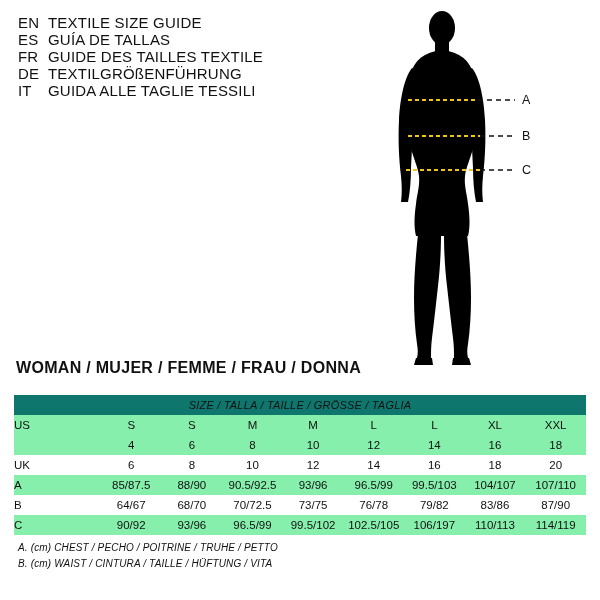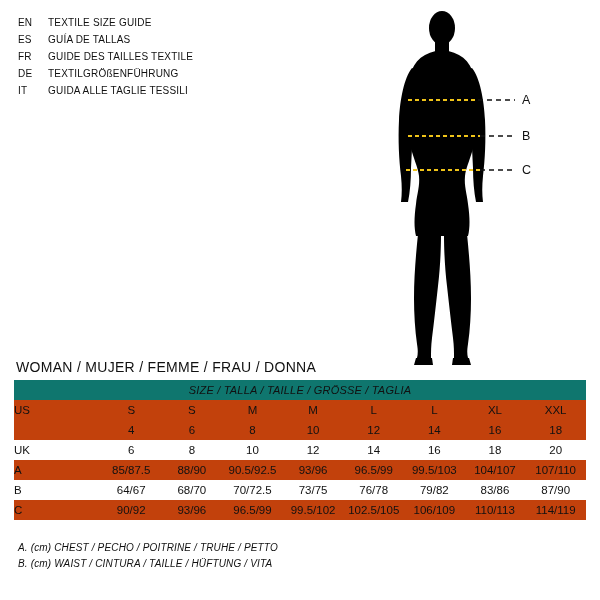--- a/index.html
+++ b/index.html
@@ -24,21 +24,21 @@
   
   .lang-block {
     position: absolute;
     left: 18px;
     top: 14px;
     width: 290px;
   }
   .lang-row {
     display: flex;
     align-items: baseline;
-    font-size: 10px;
+    font-size: 15px;
     line-height: 17px;
     letter-spacing: 0.2px;
   }
   .lang-code {
     width: 30px;
     flex: 0 0 30px;
     color: #111;
   }
   .lang-text {
     color: #111;
@@ -66,24 +66,24 @@
   }
 
   
   .table-wrap {
     position: absolute;
     left: 14px;
     top: 359px;
     width: 572px;
   }
   .woman-title {
-    font-size: 14px;
-    font-weight: normal;
+    font-size: 16px;
+    font-weight: bold;
     letter-spacing: 0.3px;
-    padding: 0 0 5px 2px;
+    padding: 0 0 18px 2px;
     color: #111;
   }
   table.size-table {
     width: 100%;
     border-collapse: collapse;
     font-size: 11.5px;
     color: #111;
   }
   table.size-table td, table.size-table th {
     text-align: center;
@@ -93,21 +93,21 @@
   }
   .hdr-row td {
     background: #0f766e;
     text-align: left;
     padding-left: 6px;
     font-size: 11px;
     letter-spacing: 0.2px;
     height: 17px;
     font-style: italic;
   }
-  .row-light td { background: #c2410c; }
+  .row-light td { background: #86efac; }
   .row-white td { background: #ffffff; }
   .lbl-cell {
     text-align: left !important;
     padding-left: 6px;
     width: 86px;
   }
   .data-cell { width: 60px; }
 
   
   .notes {
@@ -286,21 +286,21 @@
           <td class="data-cell">87/90</td>
         </tr>
 
         <tr class="row-light">
           <td class="lbl-cell">C</td>
           <td class="data-cell">90/92</td>
           <td class="data-cell">93/96</td>
           <td class="data-cell">96.5/99</td>
           <td class="data-cell">99.5/102</td>
           <td class="data-cell">102.5/105</td>
-          <td class="data-cell">106/109</td>
+          <td class="data-cell">106/197</td>
           <td class="data-cell">110/113</td>
           <td class="data-cell">114/119</td>
         </tr>
       </tbody>
     </table>
   </div>
 
   <div class="notes">
     <div class="note-line">A. (cm) CHEST / PECHO / POITRINE / TRUHE / PETTO</div>
     <div class="note-line">B. (cm) WAIST / CINTURA / TAILLE / HÜFTUNG / VITA</div>

